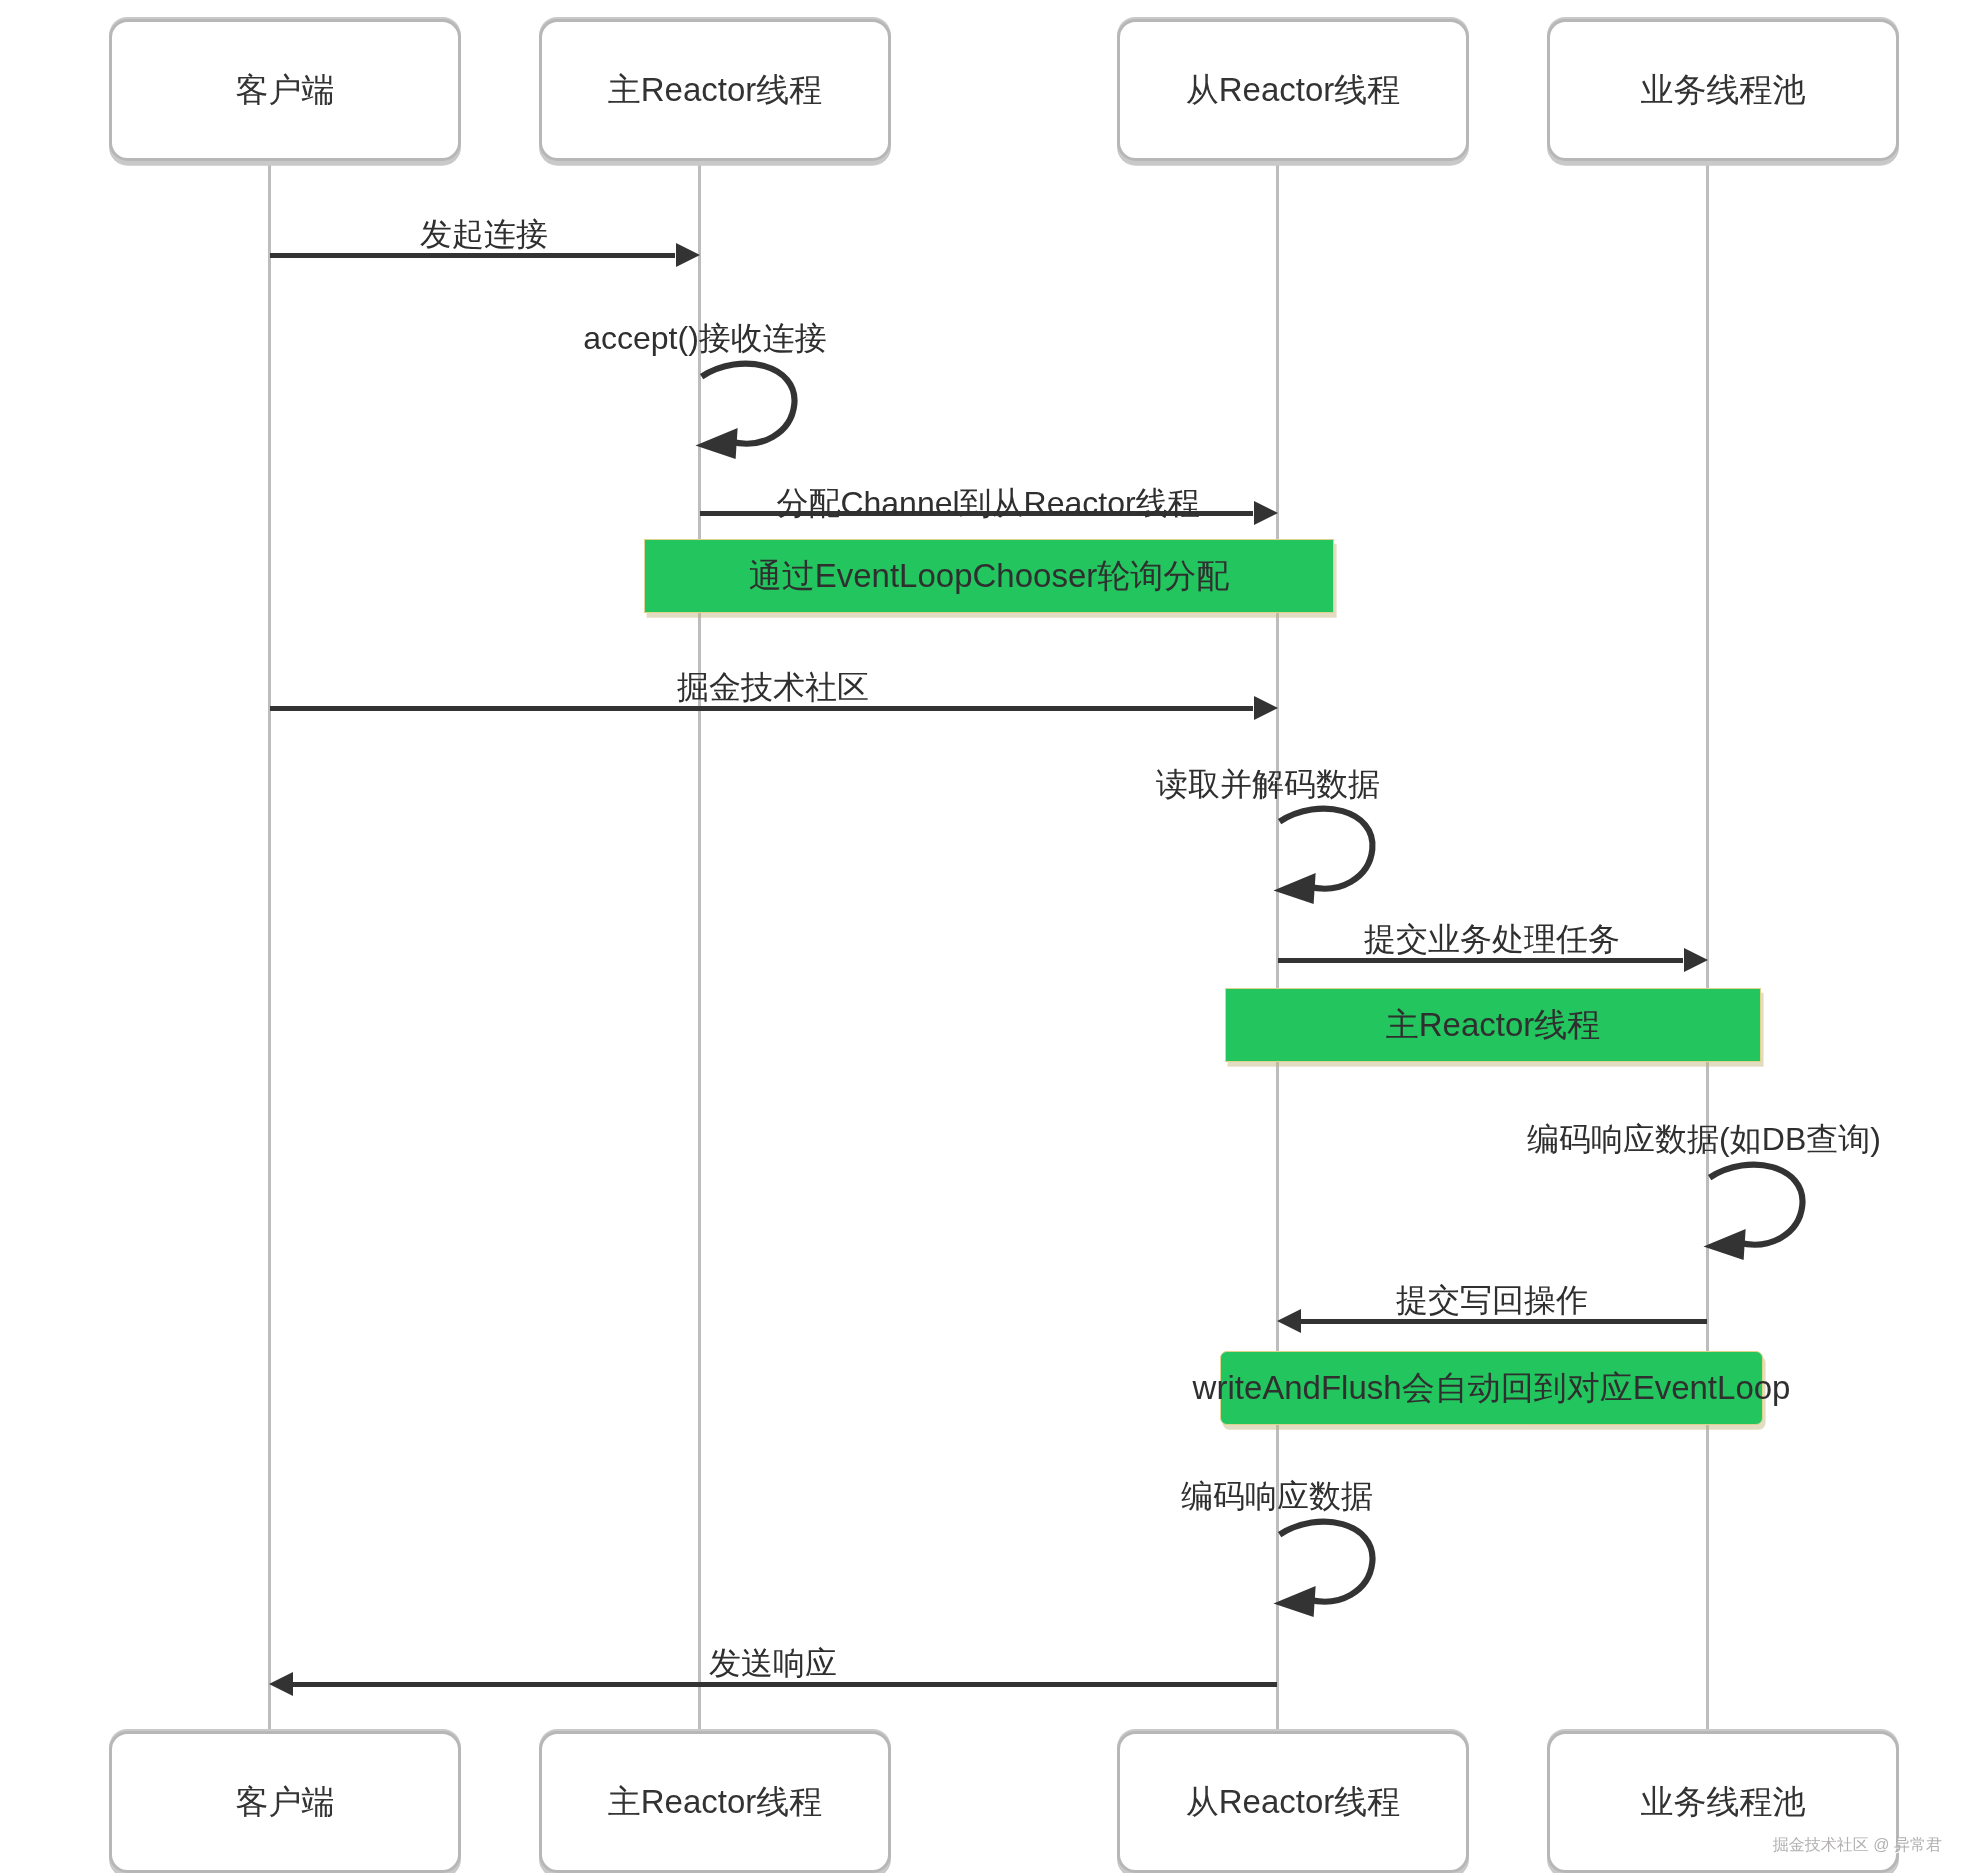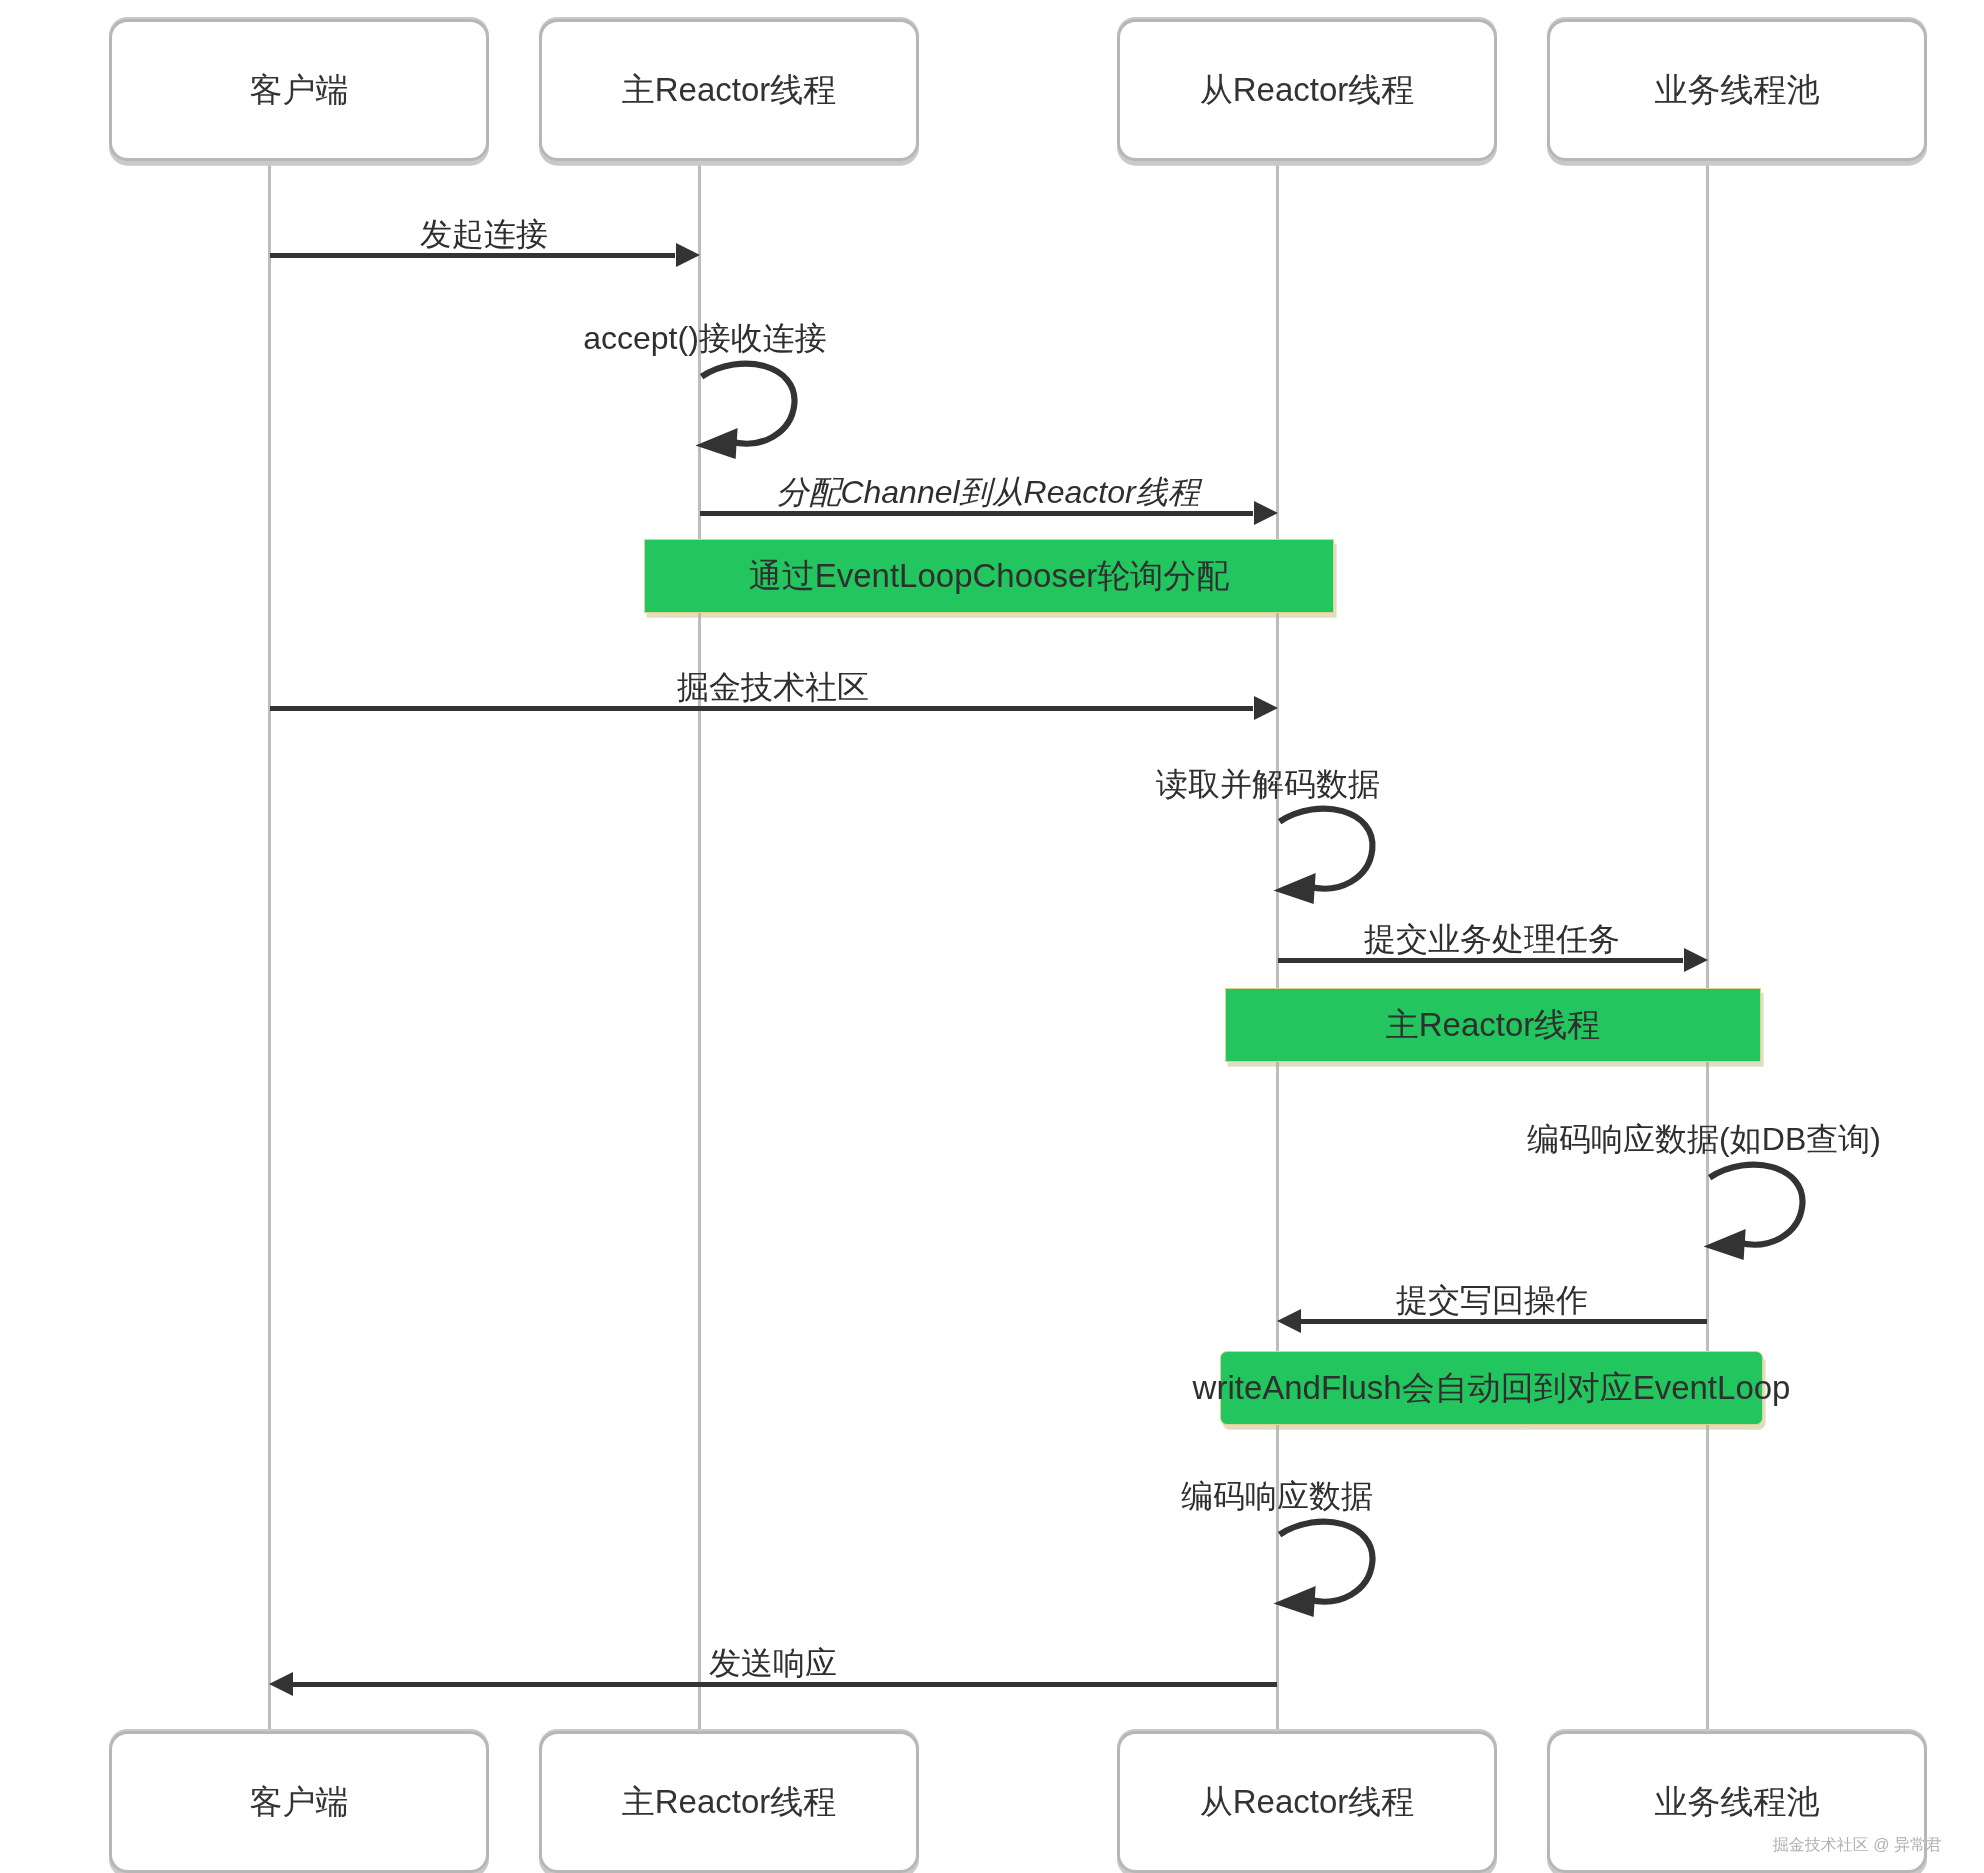--- a/index.html
+++ b/index.html
@@ -7,21 +7,21 @@
     position: relative;
     width: 1985px;
     height: 1874px;
     background: #ffffff;
     font-family: "Liberation Sans", "DejaVu Sans", sans-serif;
     color: #333333;
     overflow: hidden;
   }
   .actor-box {
     position: absolute;
-    width: 380px;
+    width: 352px;
     height: 142px;
     box-sizing: border-box;
     background: #ffffff;
     border: 3.1px solid #b7b7b7;
     border-radius: 18.6px;
     box-shadow: 0 4.7px 0 #c9c9c9, 0 -2.1px 0 #c9c9c9;
     display: flex;
     align-items: center;
     justify-content: center;
     font-size: 33px;
@@ -121,21 +121,21 @@
   <div class="msg-label" style="left:484px;top:206px;">发起连接</div>
   <div class="arrow-line" style="left:270px;top:253px;width:405px;"></div>
   <div class="arrow-head right" style="left:676px;top:243px;"></div>
 
   <div class="msg-label" style="left:705px;top:310px;">accept()接收连接</div>
   <svg class="self-loop" style="left:685px;top:357px;" viewBox="0 0 250 200">
     <path d="M 32 38 C 110 -12 220 16 212 92 C 206 148 148 180 88 164" fill="none" stroke="#333333" stroke-width="12"></path>
     <polygon points="102,138 20,172 98,198" fill="#333333"></polygon>
   </svg>
 
-  <div class="msg-label" style="left:988px;top:464px;font-style:italic;">分配Channel到从Reactor线程</div>
+  <div class="msg-label" style="left:988px;top:475px;">分配Channel到从Reactor线程</div>
   <div class="arrow-line" style="left:700px;top:511px;width:553px;"></div>
   <div class="arrow-head right" style="left:1254px;top:501px;"></div>
 
   <div class="note" style="left:644px;top:539px;width:690px;">
     <span>通过EventLoopChooser轮询分配</span>
   </div>
 
   <div class="msg-label" style="left:773px;top:659px;">掘金技术社区</div>
   <div class="arrow-line" style="left:270px;top:706px;width:983px;"></div>
   <div class="arrow-head right" style="left:1254px;top:696px;"></div>

